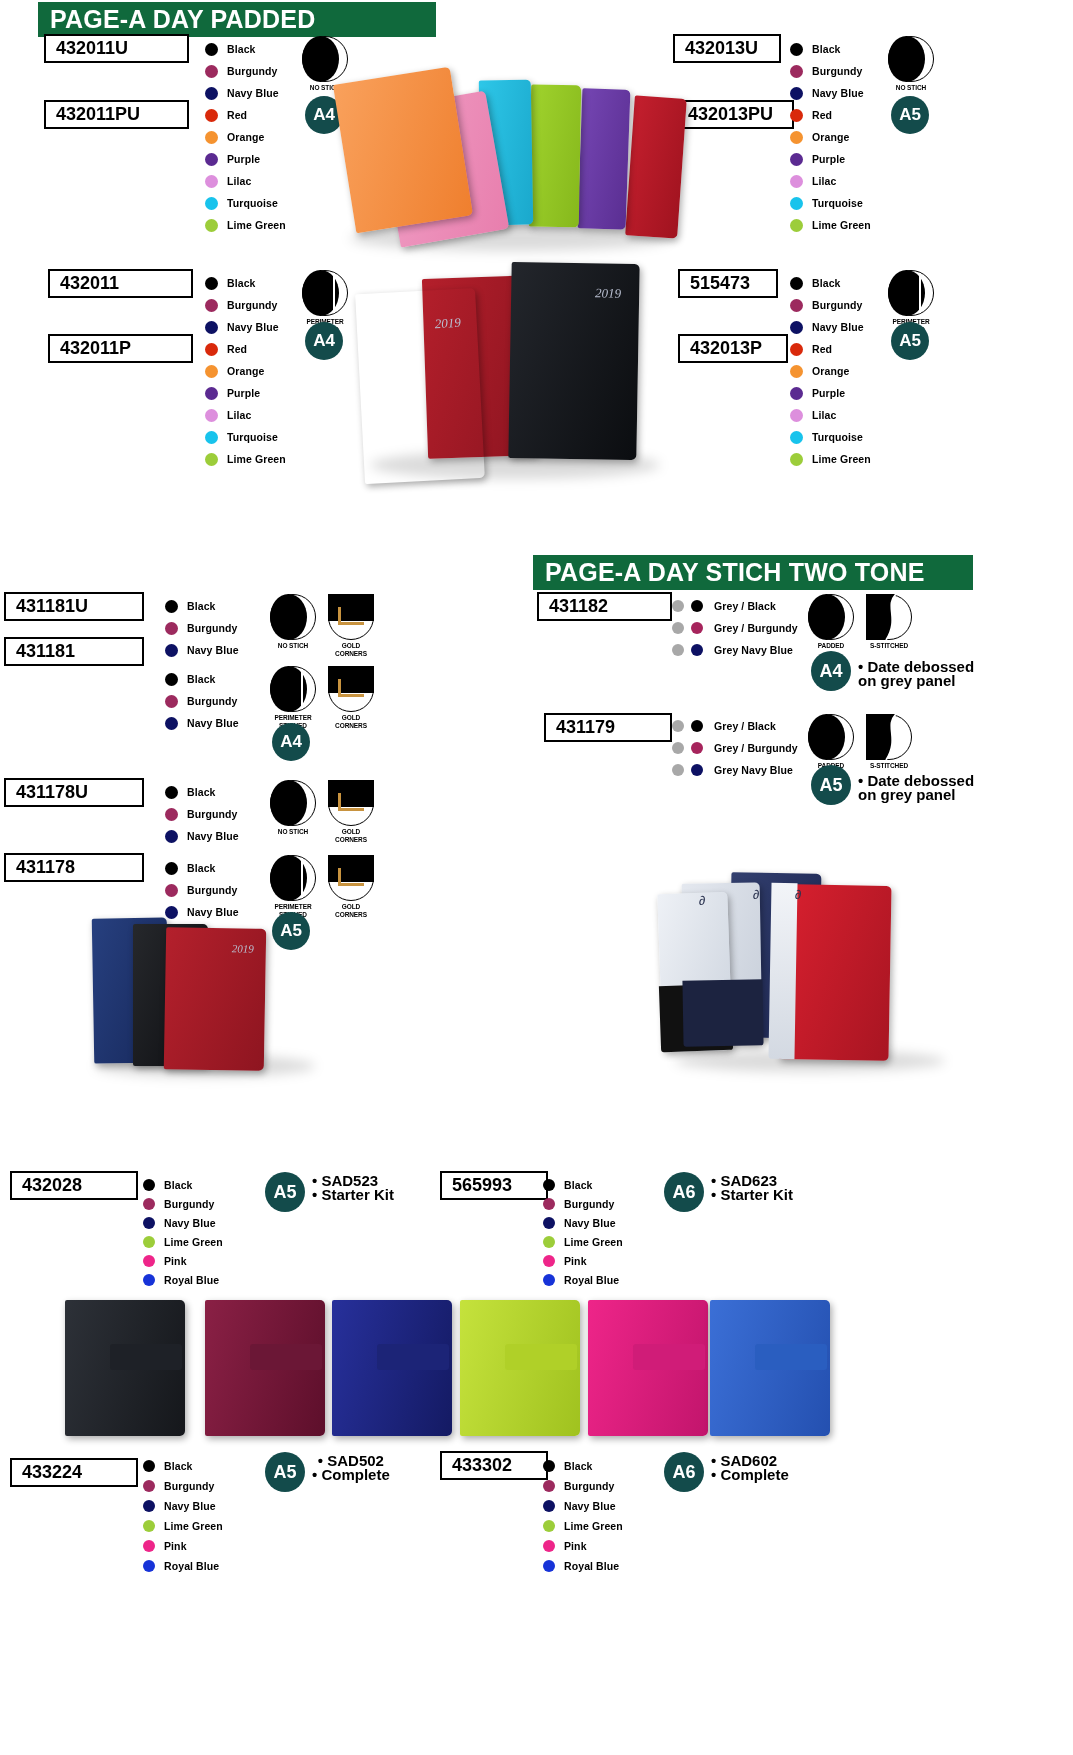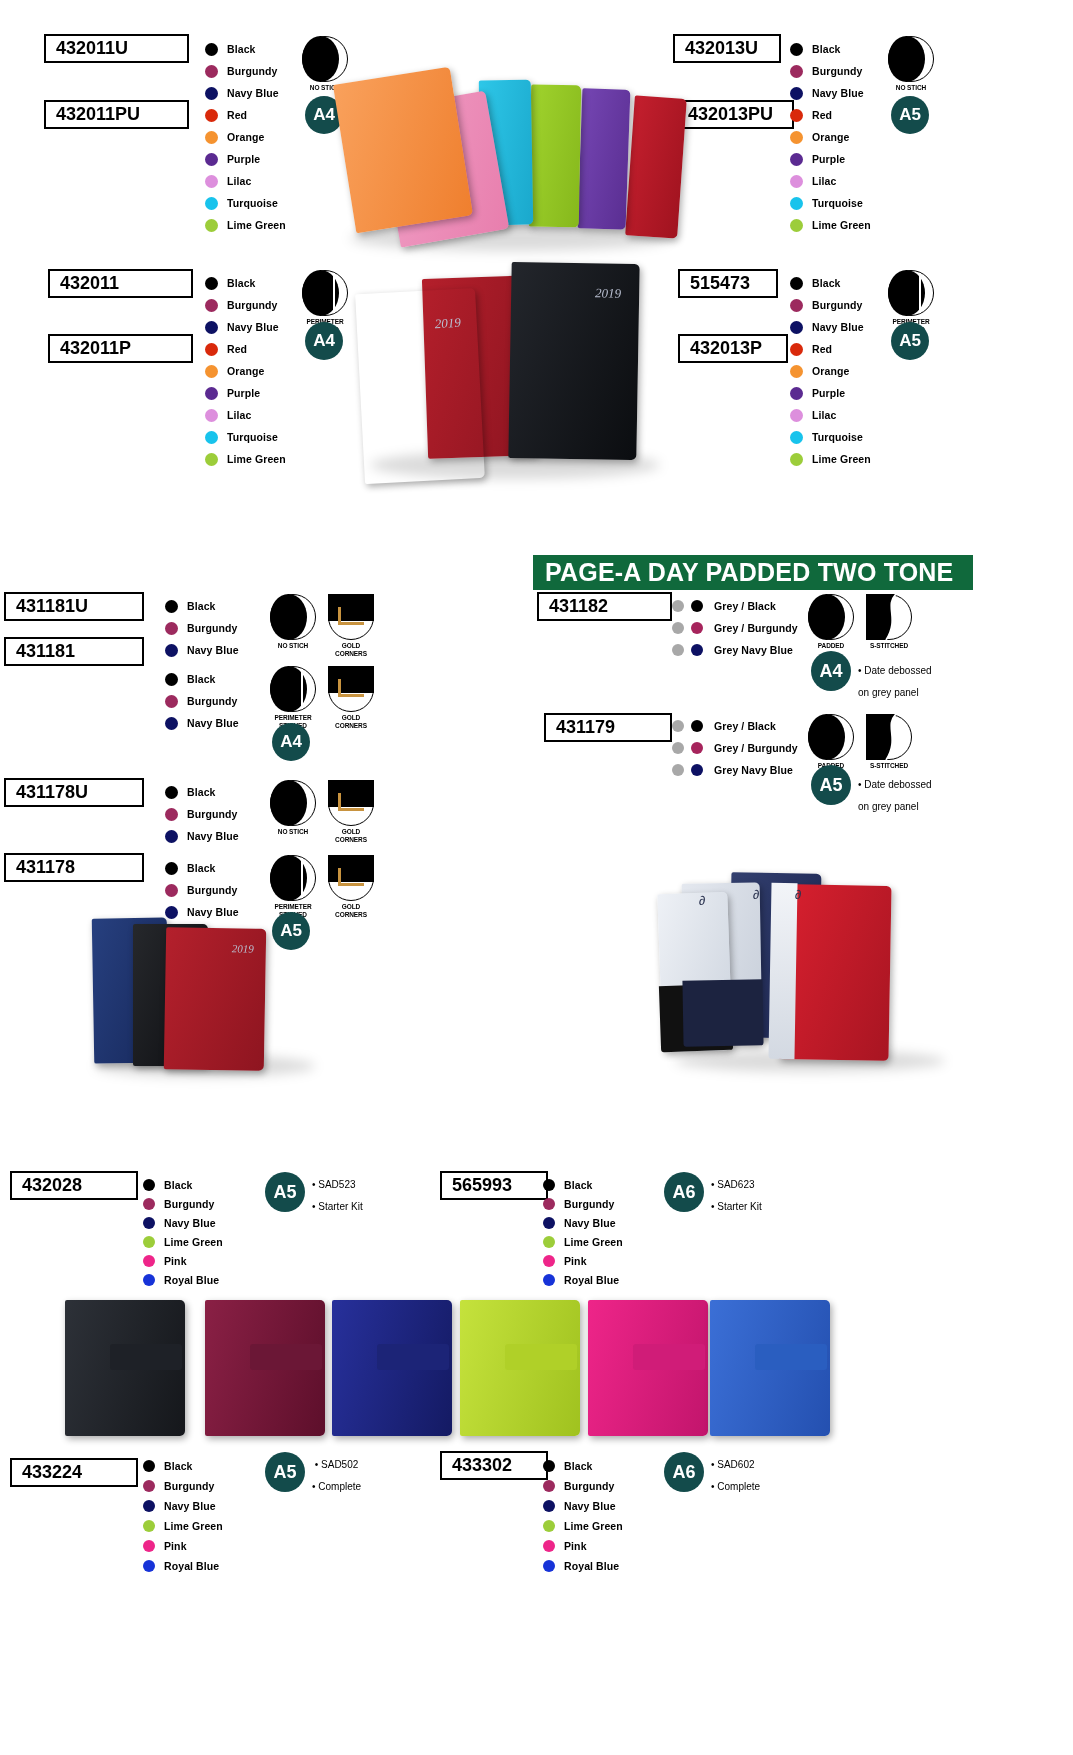--- a/index.html
+++ b/index.html
@@ -112,42 +112,43 @@
     width: 38px; height: 38px; border-radius: 50%;
     background: #134b4b; color: #fff;
     font-size: 17px; font-weight: bold;
     display: flex; align-items: center; justify-content: center;
   }
   .size.big { width: 40px; height: 40px; font-size: 18px; }
 
   
   .note {
     position: absolute;
-    font-size: 10px; font-weight: normal; color: #000;
-    line-height: 22px; white-space: pre-line;
+    font-size: 15px; font-weight: bold; color: #000;
+    line-height: 14px; white-space: pre-line;
   }
 
   
   .photo { position: absolute; }
   .bk { position: absolute; border-radius: 2px 5px 5px 2px; }
   .bk.sh { box-shadow: 2px 3px 7px rgba(0,0,0,.33); }
   .yr {
     position: absolute; color: #b9bfd0; font-size: 13px;
     font-style: italic; font-family: "Liberation Serif", serif;
   }
   .shadowblob {
     position: absolute; background: rgba(0,0,0,.14);
     filter: blur(6px); border-radius: 50%;
   }
 </style>
 </head>
 <body>
 
 <div class="page">
 
+  <div class="band" style="left:38px; top:2px; width:398px;">PAGE-A DAY PADDED</div>
 
   <div class="sku" style="left:44px; top:34px; width:145px;">432011U</div>
   <div class="sku" style="left:44px; top:100px; width:145px;">432011PU</div>
 
   <div class="colors" style="left:205px; top:38px;">
     <div class="crow">
         <span class="dot" style="background:#000000"></span>
         <span class="clabel">Black</span>
       </div>
     <div class="crow">
@@ -512,21 +513,21 @@
 
   <div class="photo" style="left:85px; top:900px; width:260px; height:185px;">
     <div class="shadowblob" style="left:10px; top:155px; width:220px; height:22px;"></div>
     <div class="bk sh" style="left:8px; top:18px; width:75px; height:145px; background:linear-gradient(110deg,#27407f,#16275a); transform:rotate(-1deg);"></div>
     <div class="bk sh" style="left:48px; top:24px; width:75px; height:142px; background:linear-gradient(110deg,#26282c,#0c0d10);"></div>
     <div class="bk sh" style="left:80px; top:28px; width:100px; height:142px; background:linear-gradient(110deg,#b4202c,#8e1520); transform:rotate(1deg);">
       <div class="yr" style="right:12px; top:14px; font-size:11px;">2019</div>
     </div>
   </div>
 
-  <div class="band" style="left:533px; top:555px; width:440px;">PAGE-A DAY PADDED TWO TONE</div>
+  <div class="band" style="left:533px; top:555px; width:440px;">PAGE-A DAY STICH TWO TONE</div>
 
   <div class="sku" style="left:537px; top:592px; width:135px;">431182</div>
   <div class="colors two" style="left:672px; top:595px;">
     <div class="crow">
       <span class="dot sm" style="background:#a8a8a8"></span>
       <span class="dot sm" style="background:#000000"></span>
       <span class="clabel">Grey / Black</span>
     </div>
     <div class="crow">
       <span class="dot sm" style="background:#a8a8a8"></span>

